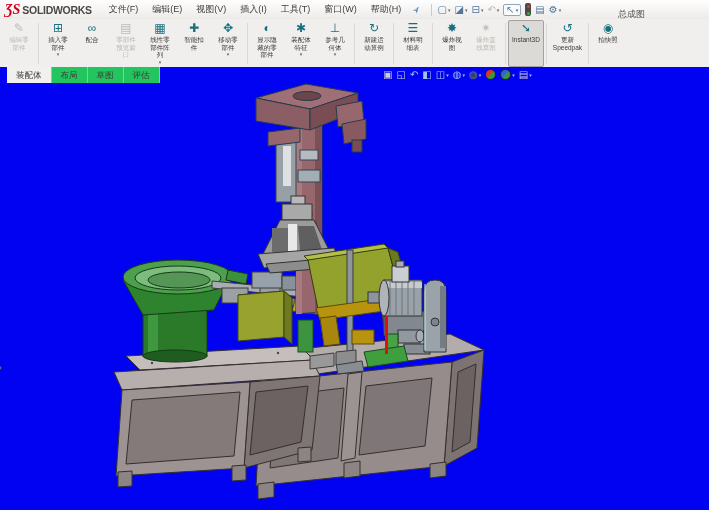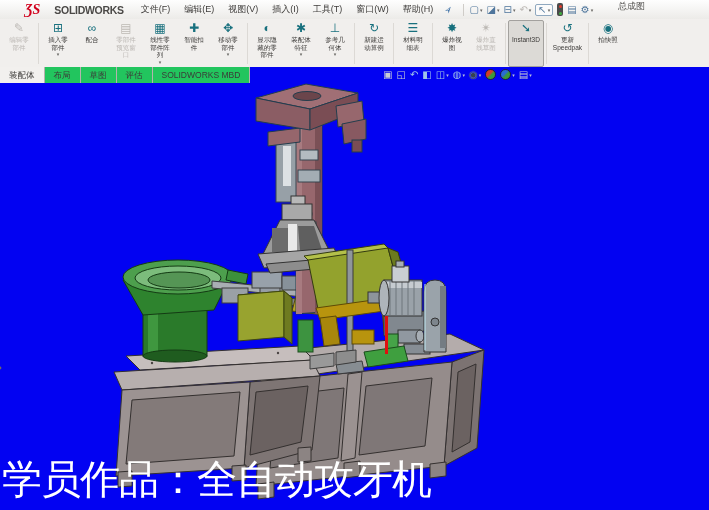--- a/index.html
+++ b/index.html
@@ -3,49 +3,49 @@
 <meta charset="utf-8">
 <style>
   html,body{margin:0;padding:0;}
   body{width:709px;height:510px;overflow:hidden;font-family:"Liberation Sans","DejaVu Sans",sans-serif;}
   .app{position:relative;width:709px;height:510px;background:#f2f0ee;}
 
   
   .menubar{position:absolute;top:0;left:0;right:0;height:19px;background:linear-gradient(#fefefe,#ecebe8);
     border-bottom:1px solid #d8d5d1;display:flex;align-items:center;font-size:9px;color:#3f3d3b;}
   .logo{display:flex;align-items:center;padding:0 10px 0 5px;}
-  .logo-mark{color:#d1001c;font-style:italic;font-weight:bold;font-size:14px;margin-right:2px;font-family:"Liberation Serif",serif;margin-left:20px;}
-  .logo-name{font-weight:bold;font-size:10.5px;color:#4a4846;letter-spacing:-0.3px;margin-left:12px;}
+  .logo-mark{color:#d1001c;font-style:italic;font-weight:bold;font-size:14px;margin-right:2px;font-family:"Liberation Serif",serif;}
+  .logo-name{font-weight:bold;font-size:10.5px;color:#4a4846;letter-spacing:-0.3px;}
   .menu-item{padding:15px 7px;line-height:19px;cursor:default;}
   .pin-icon{color:#3a6ea5;font-size:10px;transform:rotate(-55deg);margin:0 6px 0 4px;}
   .qsep{width:1px;height:12px;background:#cfccc8;margin:0 4px;}
   .qbtn{display:inline-flex;align-items:center;margin:0 2px;color:#4f769c;}
   .qglyph{font-size:10px;line-height:10px;}
   .qbtn.disabled{color:#bcb8b4;}
   .qbtn.boxed{border:1px solid #8fa8bf;background:#fbfbfb;padding:0 2px;border-radius:2px;}
   .qcaret{font-size:5px;color:#6a6865;margin-left:1px;}
   .traffic{width:6px;height:13px;border-radius:2px;background:#4a4a4a;position:relative;display:inline-block;}
   .traffic::before{content:"";position:absolute;left:1.5px;top:1.5px;width:3px;height:3px;border-radius:50%;background:#e03a2a;}
   .traffic::after{content:"";position:absolute;left:1.5px;bottom:1.5px;width:3px;height:3px;border-radius:50%;background:#3fae3f;}
-  .doc-title{position:absolute;left:618px;top:0;font-size:9px;color:#555351;}
+  .doc-title{position:absolute;left:618px;top:8px;font-size:9px;color:#555351;}
 
   
   .cmdbar{position:absolute;top:19px;left:0;right:0;height:47px;background:#f1efed;border-bottom:1px solid #d8d5d1;
     display:flex;align-items:stretch;padding:1px 1px 0 2px;}
   .tbtn{display:flex;flex-direction:column;align-items:center;justify-content:flex-start;
     padding:1px 3px 0 3px;min-width:26px;font-size:6.5px;line-height:7.5px;color:#3c3a38;text-align:center;border:1px solid transparent;}
   .ticon{font-size:12px;line-height:13px;height:14px;color:#18707e;}
   .tlabel{white-space:pre-line;}
   .tcaret{font-size:5px;line-height:6px;color:#6a6865;}
   .tbtn.disabled,.tbtn.disabled .ticon{color:#bcb8b4;}
   .tbtn.active{background:#dcdad6;border:1px solid #a3a19e;border-radius:2px;}
   .tsep{width:1px;background:#dcd9d5;margin:3px 2px;}
 
   
-  .tabstrip{position:absolute;top:67px;left:0;height:16px;display:flex;width:max-content;z-index:6;background:#c9c6c2;}
+  .tabstrip{position:absolute;top:67px;left:7px;height:16px;display:flex;width:max-content;z-index:6;background:#c9c6c2;}
   .tab{padding:0 9px;font-size:8.5px;line-height:16px;color:#3c3a38;background:#22c55e;border-right:1px solid #b5b2ae;white-space:nowrap;}
   .tab.active{background:#f2f0ee;}
 
   
   .viewport{position:absolute;top:67px;left:0;width:709px;height:443px;background:#0202f2;overflow:hidden;}
   .model-svg{position:absolute;left:0;top:0;}
   .headsup{position:absolute;left:383px;top:2px;display:flex;align-items:center;gap:4px;z-index:7;}
   .hbtn{display:inline-flex;align-items:center;gap:1px;}
   .hicon{font-size:10px;line-height:11px;color:#c9ced4;}
   .hicon.blue{color:#9fc4e8;}
@@ -210,21 +210,20 @@
       <span class="ticon">◉</span>
       <span class="tlabel">拍快照</span>
     </div>
   </div>
 
   <div class="tabstrip">
     <span class="tab active">装配体</span>
     <span class="tab">布局</span>
     <span class="tab">草图</span>
     <span class="tab">评估</span>
-    <span class="tab">SOLIDWORKS MBD</span>
   </div>
 
   <div class="viewport" style="background: rgb(2, 2, 242);">
 
     <svg class="model-svg" width="709" height="443" viewBox="0 67 709 443" xmlns="http://www.w3.org/2000/svg">
 
       <g stroke="#34302f" stroke-width="1">
         <polygon points="228,356 450,334 484,350 262,382" fill="#b4acab"></polygon>
         <polygon points="452,362 484,350 477,448 444,466" fill="#7c7372"></polygon>
         <polygon points="262,382 452,362 444,466 256,486" fill="#958c8b"></polygon>
@@ -393,16 +392,15 @@
       <span class="hbtn">
         <span class="ball ball2"></span>
         <span class="hcaret">▾</span>
       </span>
       <span class="hbtn">
         <span class="hicon">▤</span>
         <span class="hcaret">▾</span>
       </span>
     </div>
 
-    <div class="caption" style="color: rgb(255, 255, 255);">学员作品：全自动攻牙机</div>
   </div>
 
 </div>
 
 </body></html>

